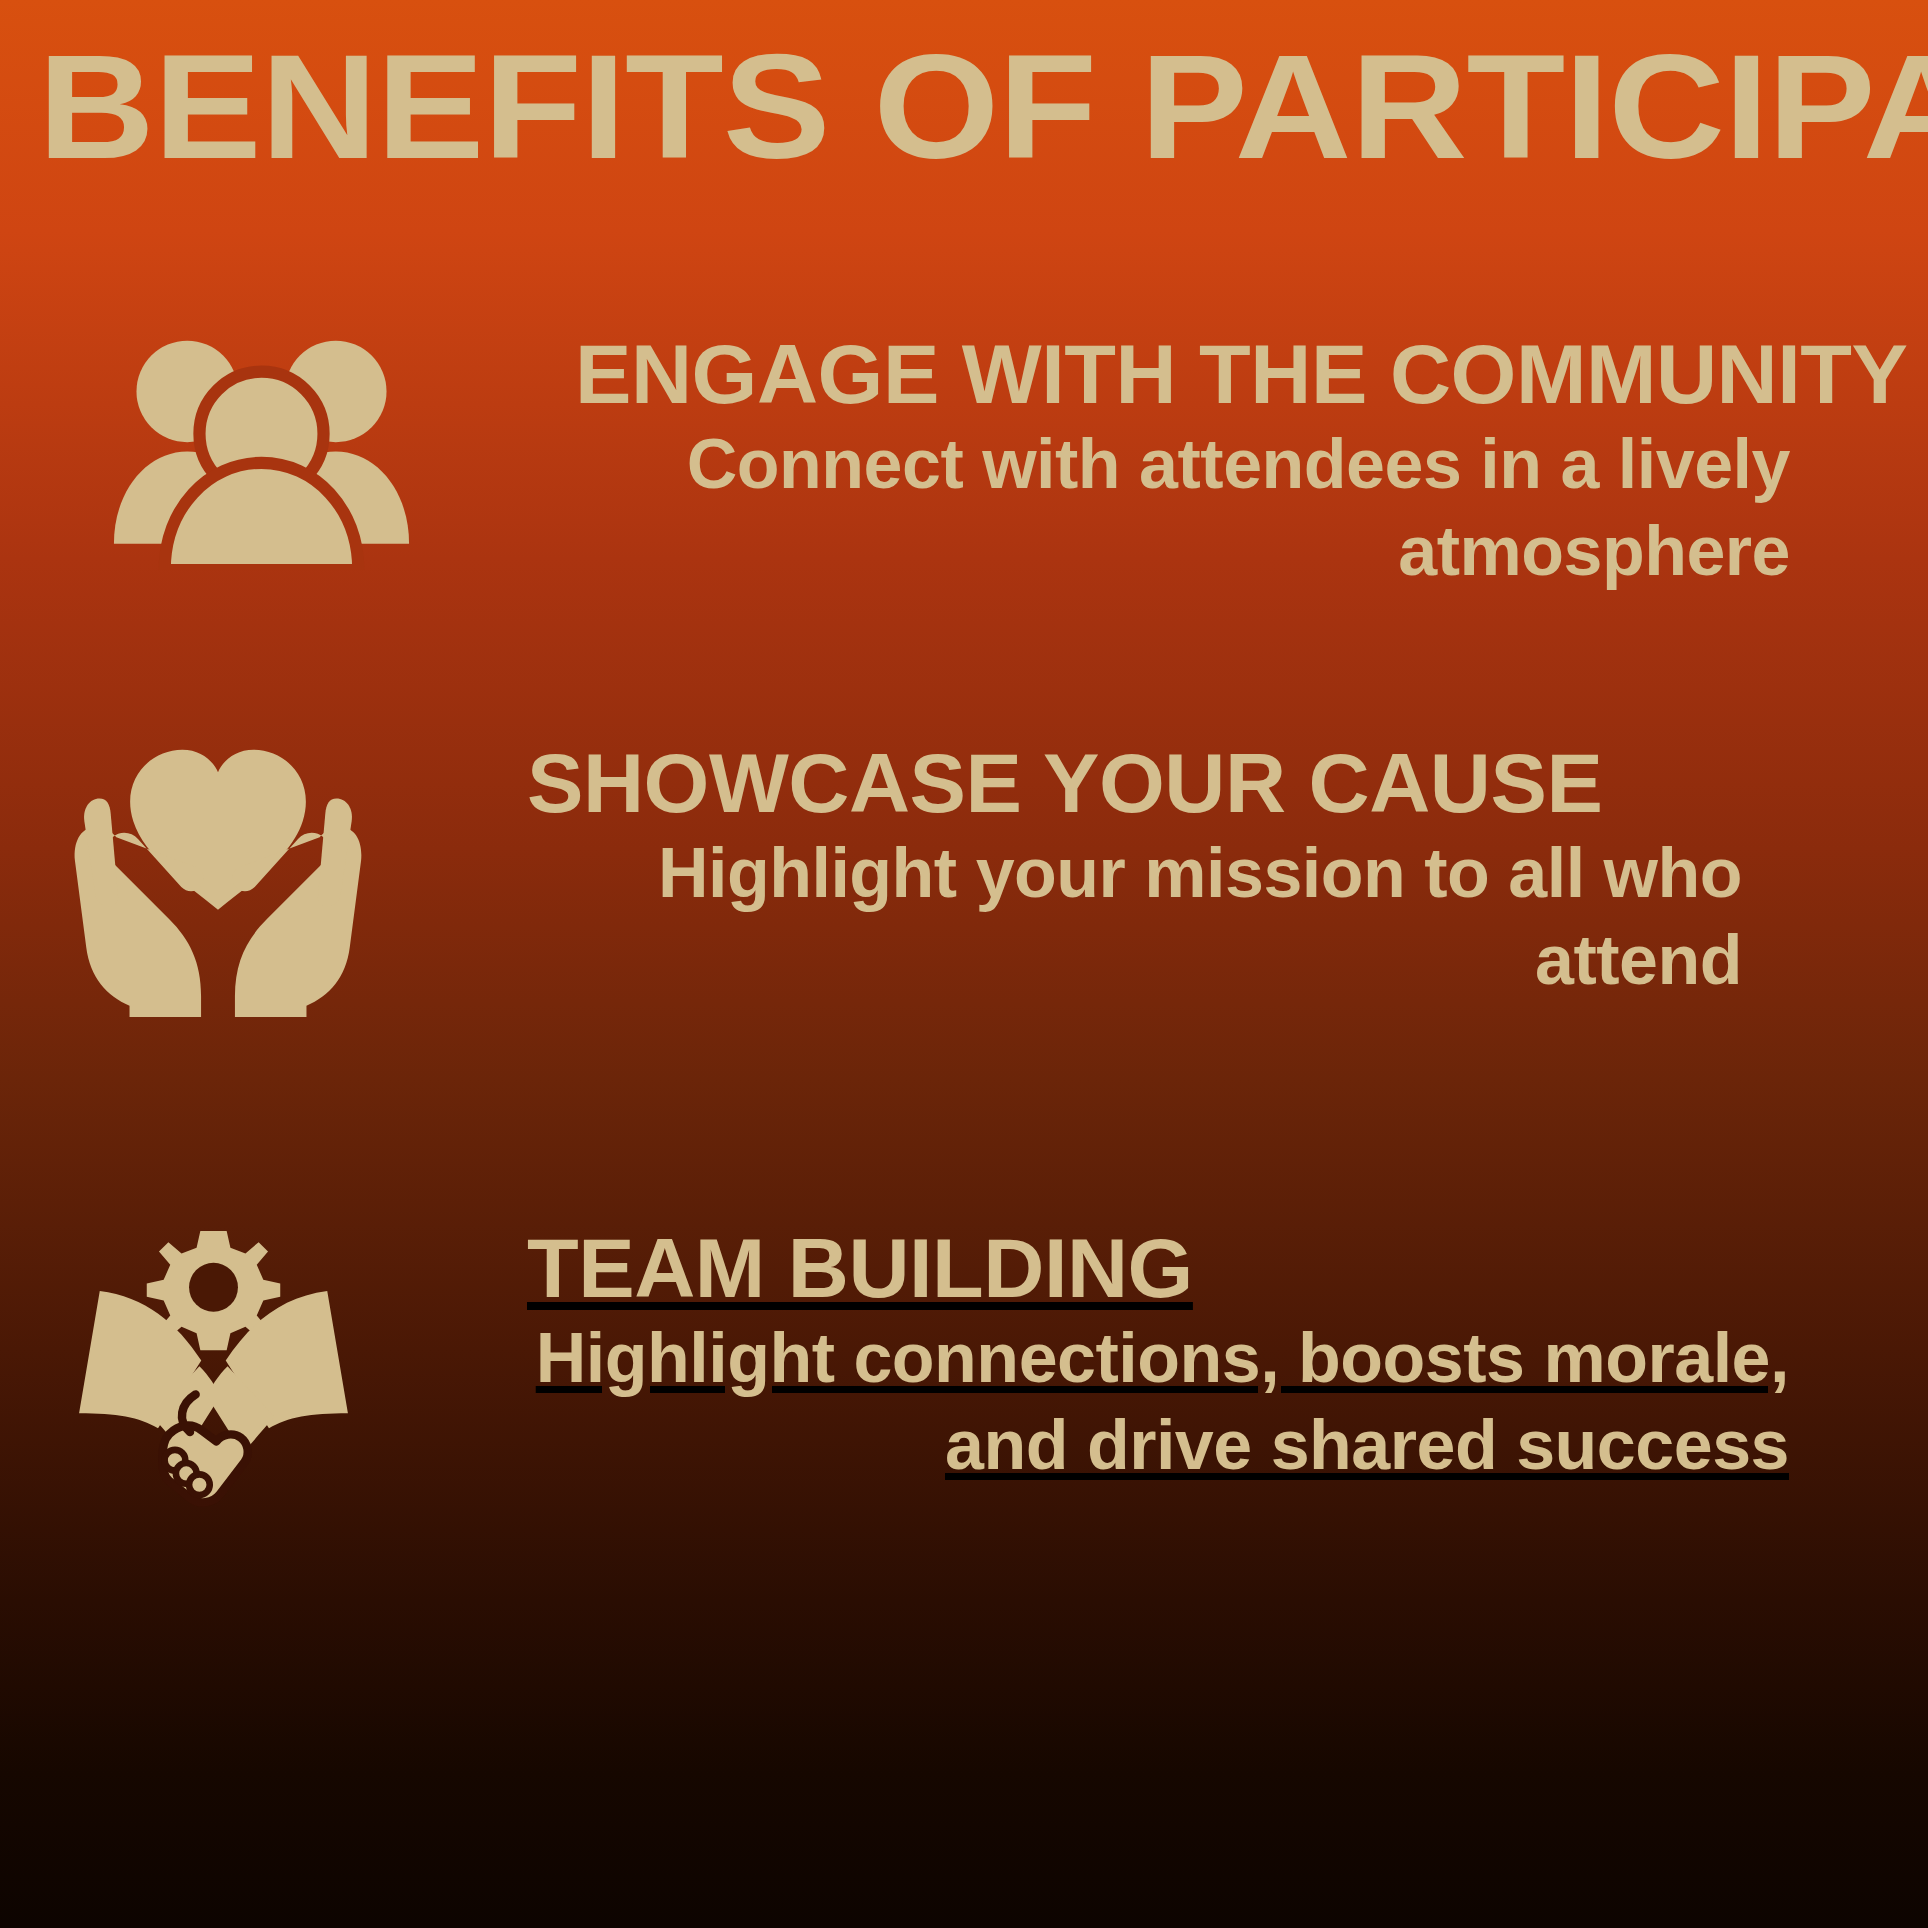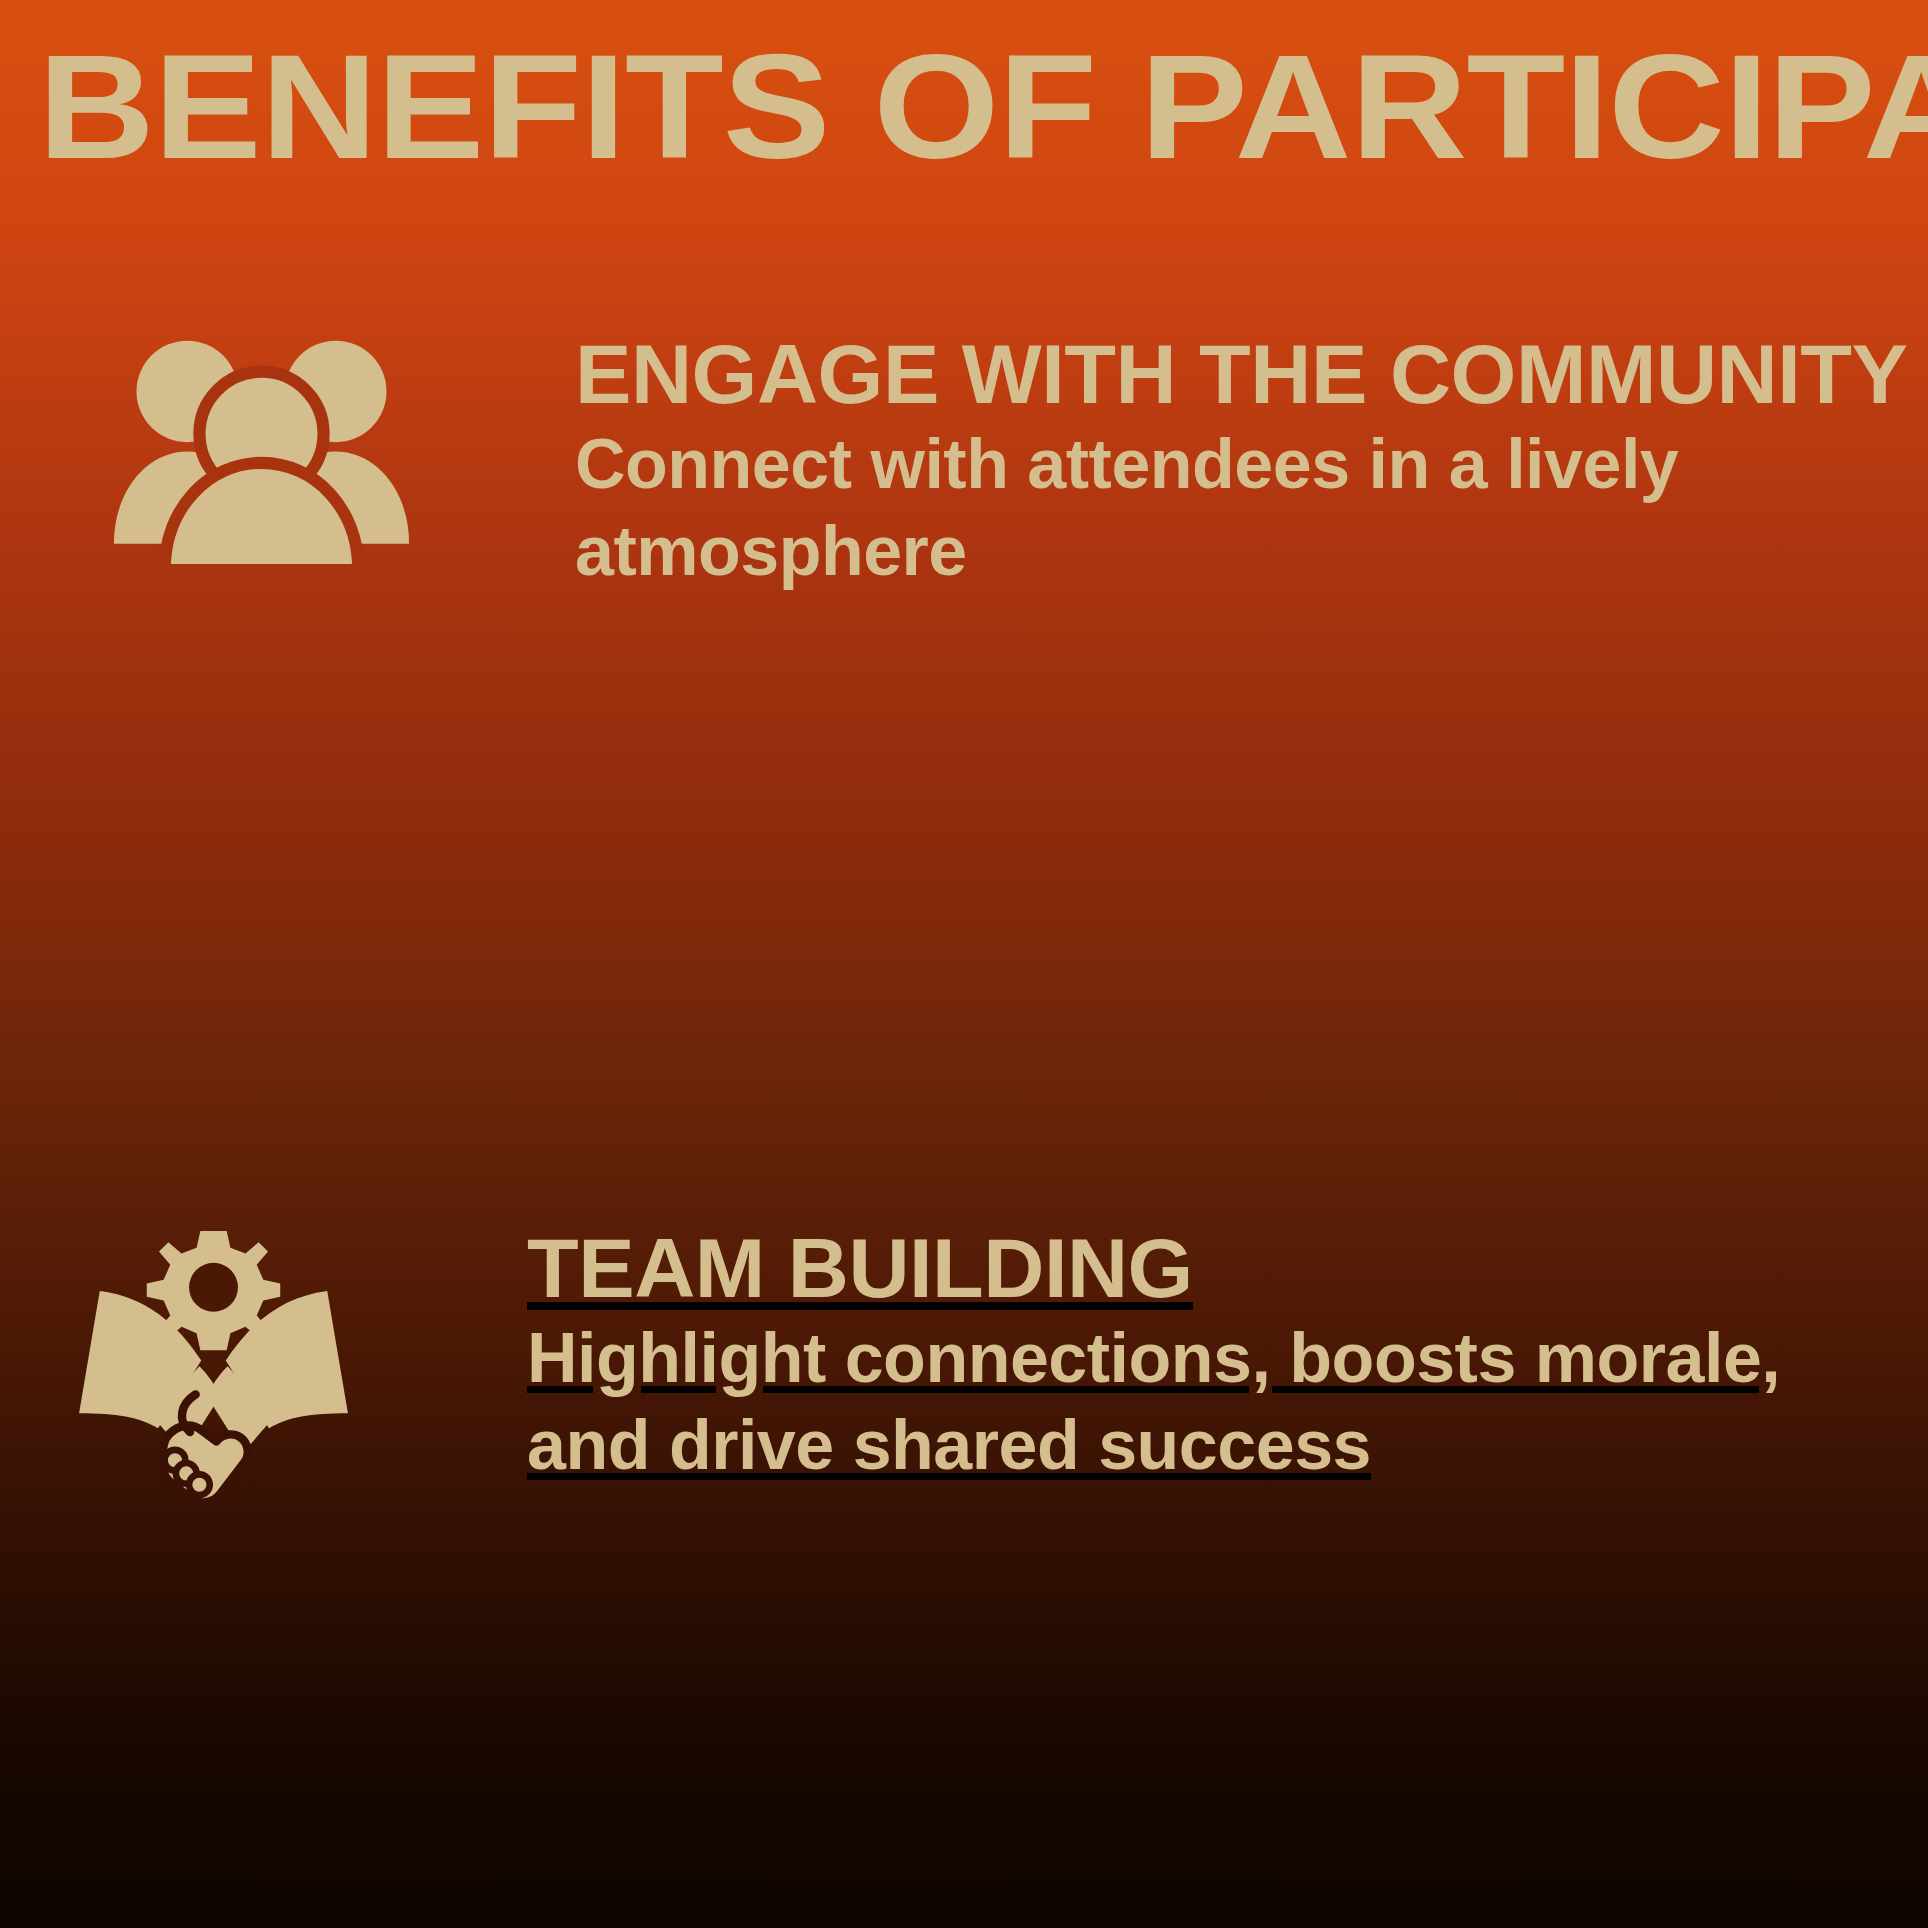--- a/index.html
+++ b/index.html
@@ -87,20 +87,21 @@
     color: #d4be8e;
     font-family: "Liberation Sans Narrow", "Liberation Sans", sans-serif;
     font-weight: bold;
     font-size: 70px;
     line-height: 1.24;
     letter-spacing: -0.5px;
     transform: scaleX(1.0);
     transform-origin: left center;
     margin: 0;
     max-width: 1215px;
+    text-align: right;
   }
   #row-2 .benefit-body { max-width: 1262px; }
 </style>
 </head>
 <body>
 
 <div id="poster">
 
   <div id="title">BENEFITS OF PARTICIPATING</div>
 
@@ -119,20 +120,80 @@
           <path d="M62 250 C62 185 108 136 165 136 C222 136 268 185 268 250 Z" fill="#d4be8e" stroke="#a8340f" stroke-width="13"></path>
         </g>
       </svg>
     </div>
     <div class="text-cell">
       <div class="benefit-heading">ENGAGE WITH THE COMMUNITY</div>
       <div class="benefit-body">Connect with attendees in a lively atmosphere</div>
     </div>
   </div>
 
+  <div class="row" id="row-1">
+    <div class="icon-cell">
+      <svg width="320" height="273" viewBox="0 0 340 290" aria-hidden="true">
+        <g fill="#d4be8e">
+
+          <path d="M170 176
+                   C136 148 92 120 80 82
+                   C66 38 98 6 132 6
+                   C152 6 165 18 170 30
+                   C175 18 188 6 208 6
+                   C242 6 274 38 260 82
+                   C248 120 204 148 170 176 Z"></path>
+
+          <path d="M38 88
+                   C24 90 16 104 18 124
+                   L30 216
+                   C34 248 52 268 76 278
+                   L76 290 L152 290 L152 268
+                   C152 232 140 208 118 186
+                   L58 126
+                   C50 118 50 106 58 99
+                   C66 92 78 93 85 101
+                   L131 152
+                   C137 158 146 158 151 152
+                   C156 146 156 138 150 132
+                   L62 99
+                   C56 92 47 87 38 88 Z"></path>
+          <path d="M40 86 C28 86 20 98 22 116 L34 208
+                   C24 170 22 120 26 92 Z" opacity="0"></path>
+
+          <path d="M44 58 C34 58 26 68 28 82 L40 162
+                   C46 176 60 176 64 164 L56 74
+                   C55 64 52 58 44 58 Z"></path>
+
+          <path d="M302 88
+                   C316 90 324 104 322 124
+                   L310 216
+                   C306 248 288 268 264 278
+                   L264 290 L188 290 L188 268
+                   C188 232 200 208 222 186
+                   L282 126
+                   C290 118 290 106 282 99
+                   C274 92 262 93 255 101
+                   L209 152
+                   C203 158 194 158 189 152
+                   C184 146 184 138 190 132
+                   L278 99
+                   C284 92 293 87 302 88 Z"></path>
+
+          <path d="M296 58 C306 58 314 68 312 82 L300 162
+                   C294 176 280 176 276 164 L284 74
+                   C285 64 288 58 296 58 Z"></path>
+        </g>
+      </svg>
+    </div>
+    <div class="text-cell">
+      <div class="benefit-heading">SHOWCASE YOUR CAUSE</div>
+      <div class="benefit-body">Highlight your mission to all who attend</div>
+    </div>
+  </div>
 
   <div class="row" id="row-2">
     <div class="icon-cell">
       <svg width="311" height="282" viewBox="0 0 330 300" aria-hidden="true">
         <g fill="#d4be8e">
 
           <path d="M165 2 l14 0 4 18 16 6 14 -12 10 10 -12 14 7 16 18 4 0 14
                    -18 4 -7 16 12 14 -10 10 -14 -12 -16 7 -4 18 -14 0 -14 0
                    -4 -18 -16 -7 -14 12 -10 -10 12 -14 -7 -16 -18 -4 0 -14
                    18 -4 7 -16 -12 -14 10 -10 14 12 16 -6 4 -18 14 0 Z"></path>

